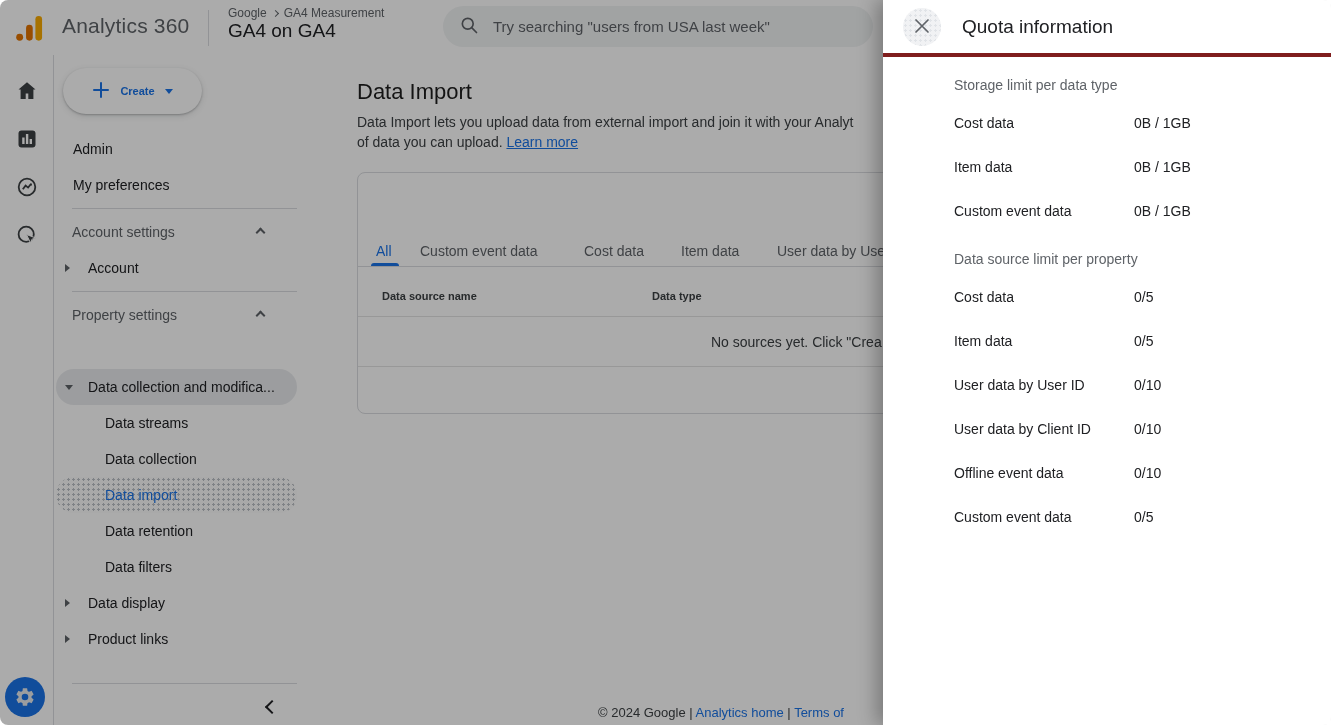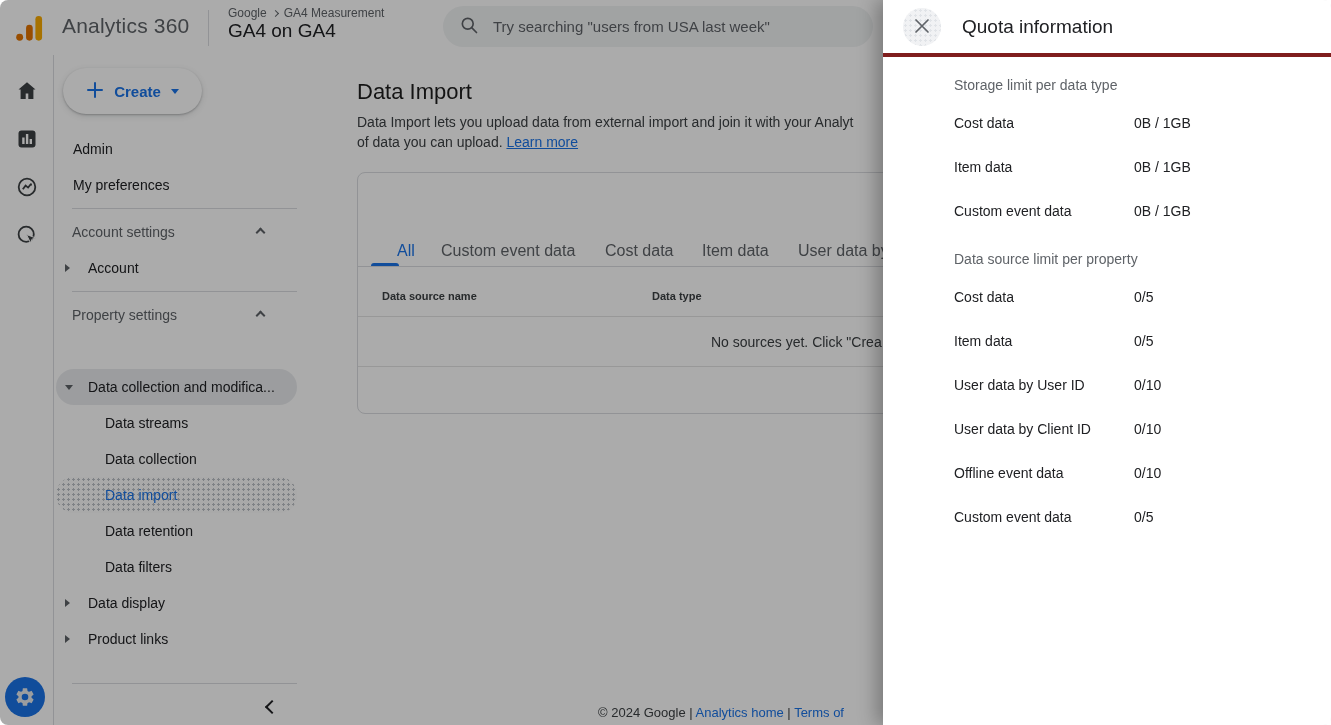--- a/index.html
+++ b/index.html
@@ -23,38 +23,38 @@
   .search-input::placeholder { color:#5f6368; }
 
   
   .rail { position:absolute; left:0; top:55px; width:54px; height:670px; background:#fff; border-right:1px solid #dadce0; z-index:2; }
   .rail-ic { position:absolute; left:15px; width:24px; height:24px; }
   .gear-btn { position:absolute; left:5px; top:677px; width:40px; height:40px; border-radius:50%; background:#1a73e8; display:flex; align-items:center; justify-content:center; z-index:3; }
 
   
   .sidebar { position:absolute; left:54px; top:55px; width:243px; height:670px; background:#fff; z-index:2; }
   .create-btn { position:absolute; left:9px; top:13px; width:139px; height:46px; background:#fff; border:none; border-radius:23px; box-shadow:0 1px 2px rgba(60,64,67,.3),0 2px 6px rgba(60,64,67,.15); display:flex; align-items:center; justify-content:center; gap:10px; cursor:pointer; }
-  .create-label { color:#1a73e8; font-size:15px; font-weight:bold; font-family:inherit; }
+  .create-label { color:#1a73e8; font-size:11px; font-weight:bold; font-family:inherit; }
   .create-caret { width:0;height:0;border-left:4px solid transparent;border-right:4px solid transparent;border-top:5px solid #1a73e8; }
   .side-row { position:absolute; height:36px; line-height:36px; font-size:14px; color:#202124; white-space:nowrap; }
   .side-section { color:#5f6368; }
   .side-div { position:absolute; left:18px; width:225px; height:1px; background:#dadce0; }
   .tri-r { position:absolute; width:0; height:0; border-top:4px solid transparent; border-bottom:4px solid transparent; border-left:5px solid #5f6368; top:14px; }
   .tri-d { position:absolute; width:0; height:0; border-left:4px solid transparent; border-right:4px solid transparent; border-top:5px solid #5f6368; top:16px; }
   .chev-up { position:absolute; right:15px; top:15px; width:7px; height:7px; border-top:2px solid #5f6368; border-right:2px solid #5f6368; transform:rotate(-45deg); }
   .pill-hl { position:absolute; left:2px; width:241px; height:36px; border-radius:18px; background:#e9ebee; }
   .pill-dot { position:absolute; left:2px; width:241px; height:36px; border-radius:18px; background-color:#fdfdfd; background-image:radial-gradient(#bdc1c6 1.2px, transparent 1.3px); background-size:5px 5px; }
   .collapse-chev { position:absolute; left:213px; top:647px; width:10px; height:10px; border-left:2.5px solid #202124; border-bottom:2.5px solid #202124; transform:rotate(45deg); cursor:pointer; }
 
   
   .main-title { position:absolute; left:357px; top:79px; font-size:22px; color:#1f1f1f; z-index:1; }
   .desc-line { position:absolute; left:357px; font-size:14px; line-height:20px; color:#3c4043; white-space:nowrap; z-index:1; }
   .link { color:#1a73e8; text-decoration:underline; cursor:pointer; }
   .card { position:absolute; left:357px; top:172px; width:938px; height:242px; background:#fff; border:1px solid #dadce0; border-radius:8px; z-index:1; }
-  .tab { position:absolute; top:68px; font-size:16px; color:#5f6368; line-height:20px; white-space:nowrap; cursor:pointer;margin-left:21px; }
+  .tab { position:absolute; top:68px; font-size:14px; color:#5f6368; line-height:20px; white-space:nowrap; cursor:pointer; }
   .tab.active { color:#1a73e8; }
   .tab-underline { position:absolute; top:90px; left:13px; width:28px; height:3px; background:#1a73e8; border-radius:3px 3px 0 0; }
   .tab-border { position:absolute; top:93px; left:0; width:936px; height:1px; background:#dadce0; }
   .th { position:absolute; top:113px; font-size:11px; font-weight:bold; color:#3c4043; line-height:20px; }
   .th-border { position:absolute; top:143px; left:0; width:936px; height:1px; background:#e3e3e3; }
   .empty-msg { position:absolute; top:159px; left:353px; font-size:14px; color:#3c4043; line-height:20px; white-space:nowrap; }
   .row-border { position:absolute; top:193px; left:0; width:936px; height:1px; background:#e3e3e3; }
   .footer { position:absolute; left:598px; top:705px; font-size:13px; color:#3c4043; white-space:nowrap; z-index:1; }
   .footer .link { text-decoration:none; }
 

